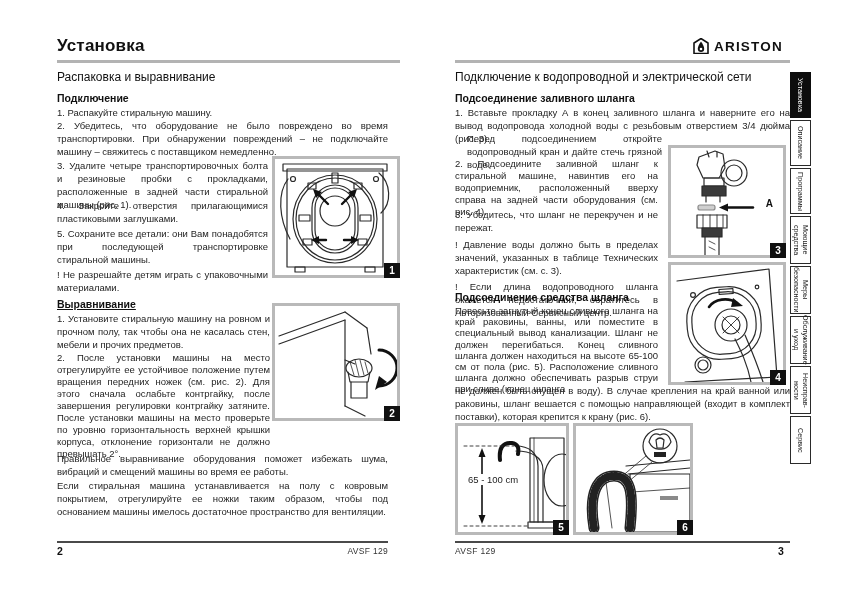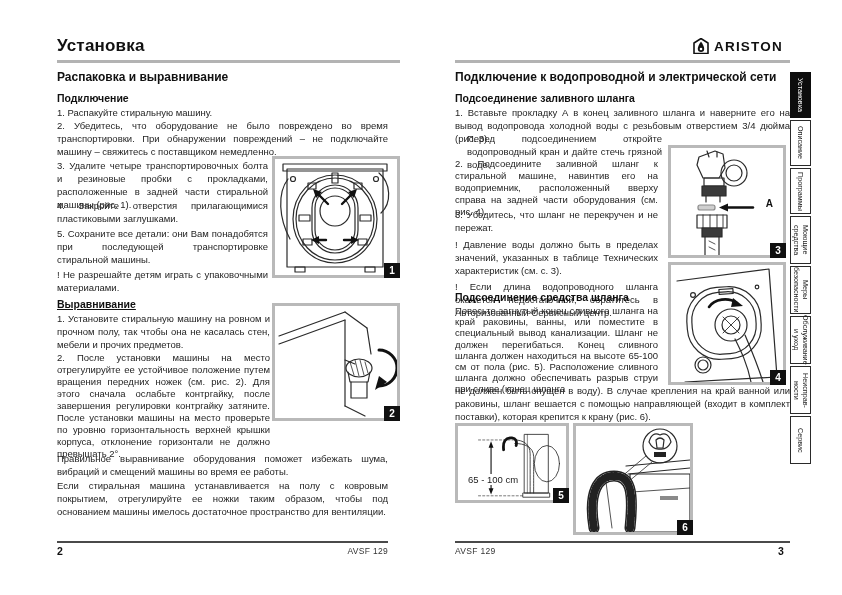--- a/index.html
+++ b/index.html
@@ -3,21 +3,21 @@
 <meta charset="utf-8">
 <style>
   html,body { margin:0; padding:0; background:#e8e8e8; }
   #page {
     position:relative; width:842px; height:595px; background:#ffffff;
     font-family:"Liberation Sans","DejaVu Sans",sans-serif; color:#1d1d1d;
     overflow:hidden; margin:0 auto;
   }
   .abs { position:absolute; }
   .h1 { font-size:17px; font-weight:bold; color:#111; letter-spacing:0.2px; }
-  .h2 { font-size:12px; font-weight:bold; color:#111; }
+  .h2 { font-size:12px; font-weight:normal; color:#111; }
   .h3 { font-size:10.5px; font-weight:bold; color:#111; }
   .rule { background:#b3b3b3; height:3px; }
   .p  { font-size:9.5px; line-height:13px; text-align:justify; color:#242424; }
   .p-sm { font-size:8.8px; line-height:10.6px; text-align:justify; color:#242424; }
   .fig { position:absolute; background:#fff; border:3px solid #b9b9b9; box-sizing:border-box; }
   .fig svg { position:absolute; left:0; top:0; width:100%; height:100%; }
   .fig-num {
     position:absolute; right:-3px; bottom:-3px; width:16px; height:15px;
     background:#101010; color:#fff; font-size:10px; font-weight:bold;
     display:flex; align-items:center; justify-content:center;
@@ -193,21 +193,21 @@
       </g>
       <polygon points="72,41 62,33 60,42" fill="#111" stroke="none"></polygon>
     </svg>
     <div class="fig-num">4</div>
   </div>
 
   <div class="abs h3" style="left:455px; top:291px;">Подсоединение средства шланга</div>
   <div class="abs p" style="left:455px; top:305px; width:203px; line-height:11.2px;">Повесьте загнутый конец сливного шланга на край раковины, ванны, или поместите в специальный вывод канализации. Шланг не должен перегибаться. Конец сливного шланга должен находиться на высоте 65-100 см от пола (рис. 5). Расположение сливного шланга должно обеспечивать разрыв струи при сливе (конец шланга</div>
   <div class="abs p" style="left:455px; top:384px; width:335px;">не должен быть опущен в воду). В случае крепления на край ванной или раковины, шланг вешается с помощью направляющей (входит в комплект поставки), которая крепится к крану (рис. 6).</div>
 
-  <div class="fig" style="left:455px; top:423px; width:114px; height:80px;">
+  <div class="fig" style="left:455px; top:423px; width:114px; height:112px;">
     <svg viewBox="0 0 108 106" fill="none" stroke="#2a2a2a" stroke-width="1.2">
       <rect x="72" y="12" width="34" height="84"></rect>
       <path d="M76,12 L76,96" stroke-width="0.8"></path>
       <ellipse cx="104" cy="54" rx="18" ry="26"></ellipse>
       <rect x="70" y="96" width="38" height="6"></rect>
       <path d="M80,96 C80,70 80,48 80,40 C80,26 70,20 58,20"></path>
       <path d="M85,96 C85,70 85,48 85,44 C85,30 72,25 58,25"></path>
       <g stroke="#111" stroke-width="4" fill="none">
         <path d="M42,34 Q40,16 54,17 Q62,18 60,28"></path>
       </g>

